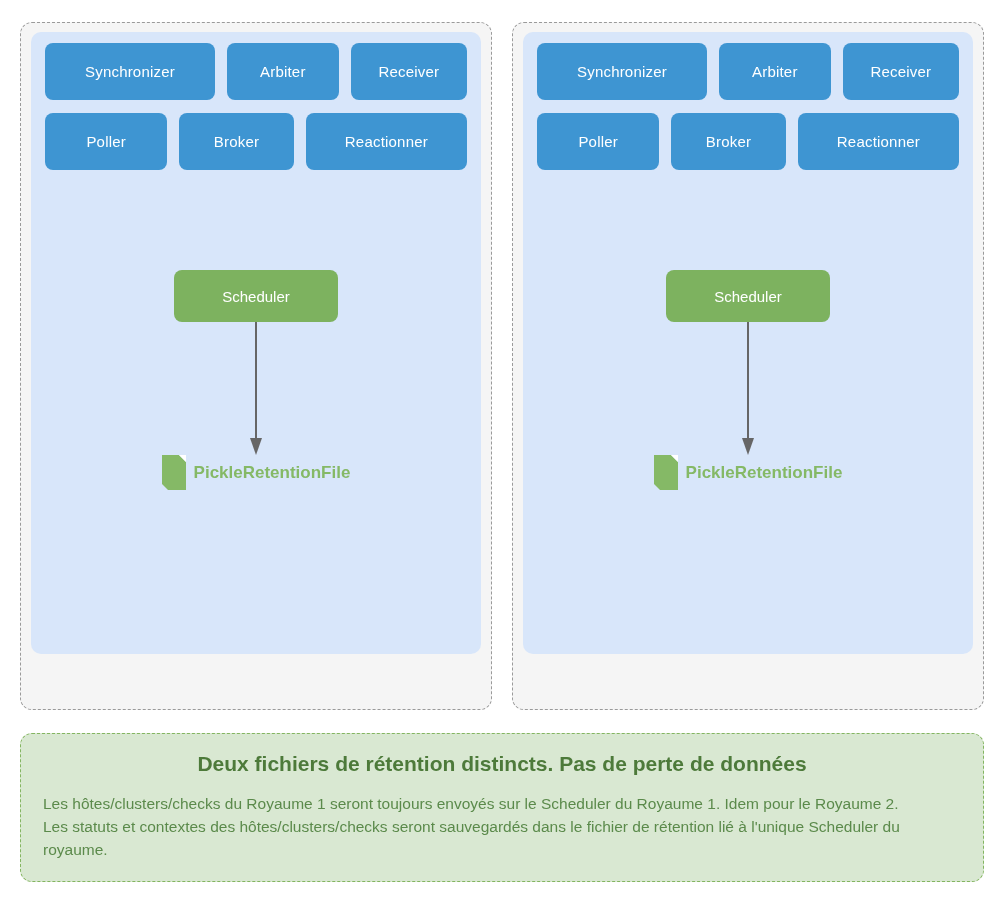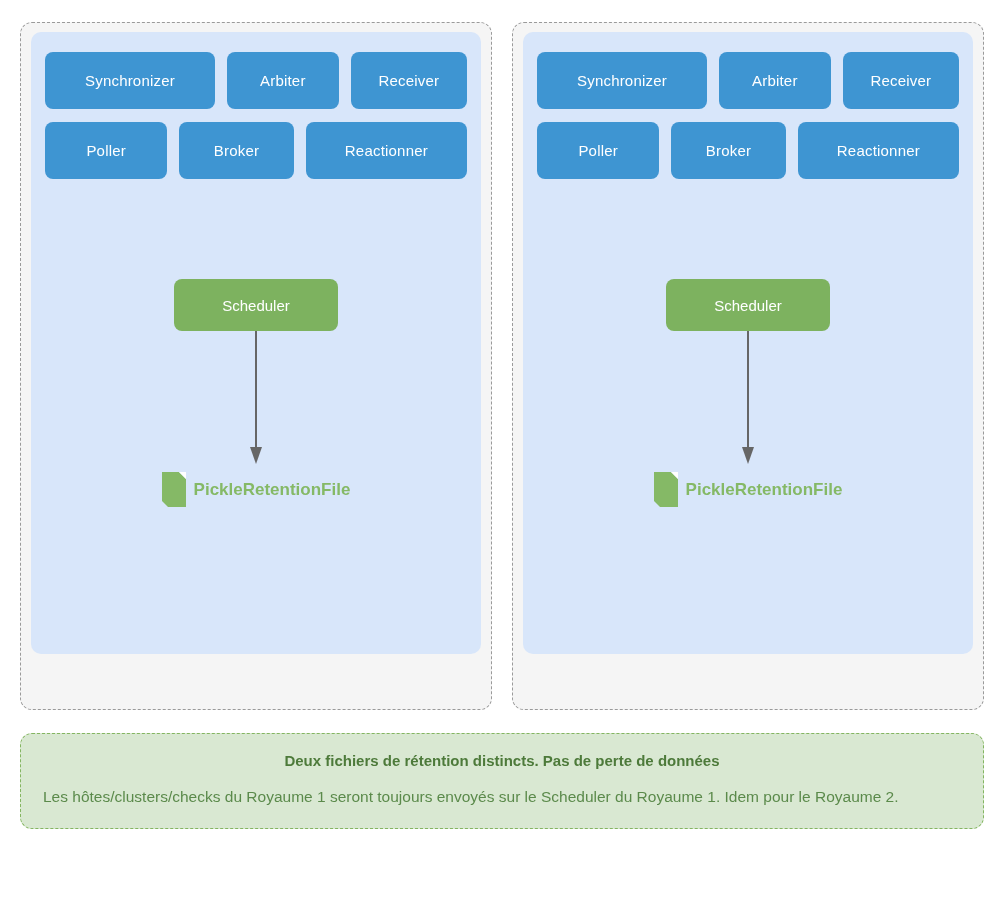--- a/index.html
+++ b/index.html
@@ -29,21 +29,21 @@
     border-radius: 12px;
     padding: 9px 10px 0 10px;
     display: flex;
     flex-direction: column;
   }
   .server {
     background: #d8e6fa;
     border-radius: 10px;
     height: 622px;
     box-sizing: border-box;
-    padding: 20px 14px 12px 14px;
+    padding: 11px 14px 12px 14px;
     display: flex;
     flex-direction: column;
   }
   .proc-row { display: flex; gap: 12px; }
   .proc-row.second { margin-top: 13px; border-radius: 16px; }
   .proc {
     background: #3e95d2;
     border-radius: 8px;
     color: #ffffff;
     height: 57px;
@@ -74,21 +74,21 @@
   .arrow-wrap {
     display: flex;
     justify-content: center;
     height: 133px;
   }
   .file-row {
     display: flex;
     align-items: center;
     justify-content: center;
     gap: 8px;
-    margin-top: 8px;
+    margin-top: 0px;
   }
   .file-label {
     color: #85b966;
     font-weight: bold;
     font-size: 17px;
   }
   .server-spacer { flex: 1 1 auto; }
   .server-label {
     text-align: center;
     font-weight: bold;
@@ -109,21 +109,21 @@
     margin: 23px 19px 0 20px;
     background: #d9e8d2;
     border: 1px dashed #84b561;
     border-radius: 12px;
     box-sizing: border-box;
     padding: 18px 22px 20px 22px;
   }
   .note-title {
     text-align: center;
     font-weight: bold;
-    font-size: 15px;
+    font-size: 21px;
     color: #4d7a3a;
     margin: 0 0 16px 0;
   }
   .note-body p {
     margin: 0;
     font-size: 15.5px;
     line-height: 23px;
     color: #5b8a4b;
   }
 </style>
@@ -193,16 +193,17 @@
         <div class="server-spacer"></div>
       </div>
     </div>
 
   </div>
 
   <div class="note">
     <p class="note-title">Deux fichiers de rétention distincts. Pas de perte de données</p>
     <div class="note-body">
       <p>Les hôtes/clusters/checks du Royaume 1 seront toujours envoyés sur le Scheduler du Royaume 1. Idem pour le Royaume 2.</p>
+      <p>Les statuts et contextes des hôtes/clusters/checks seront sauvegardés dans le fichier de rétention lié à l'unique Scheduler du royaume.</p>
     </div>
   </div>
 
 </div>
 
 </body></html>

